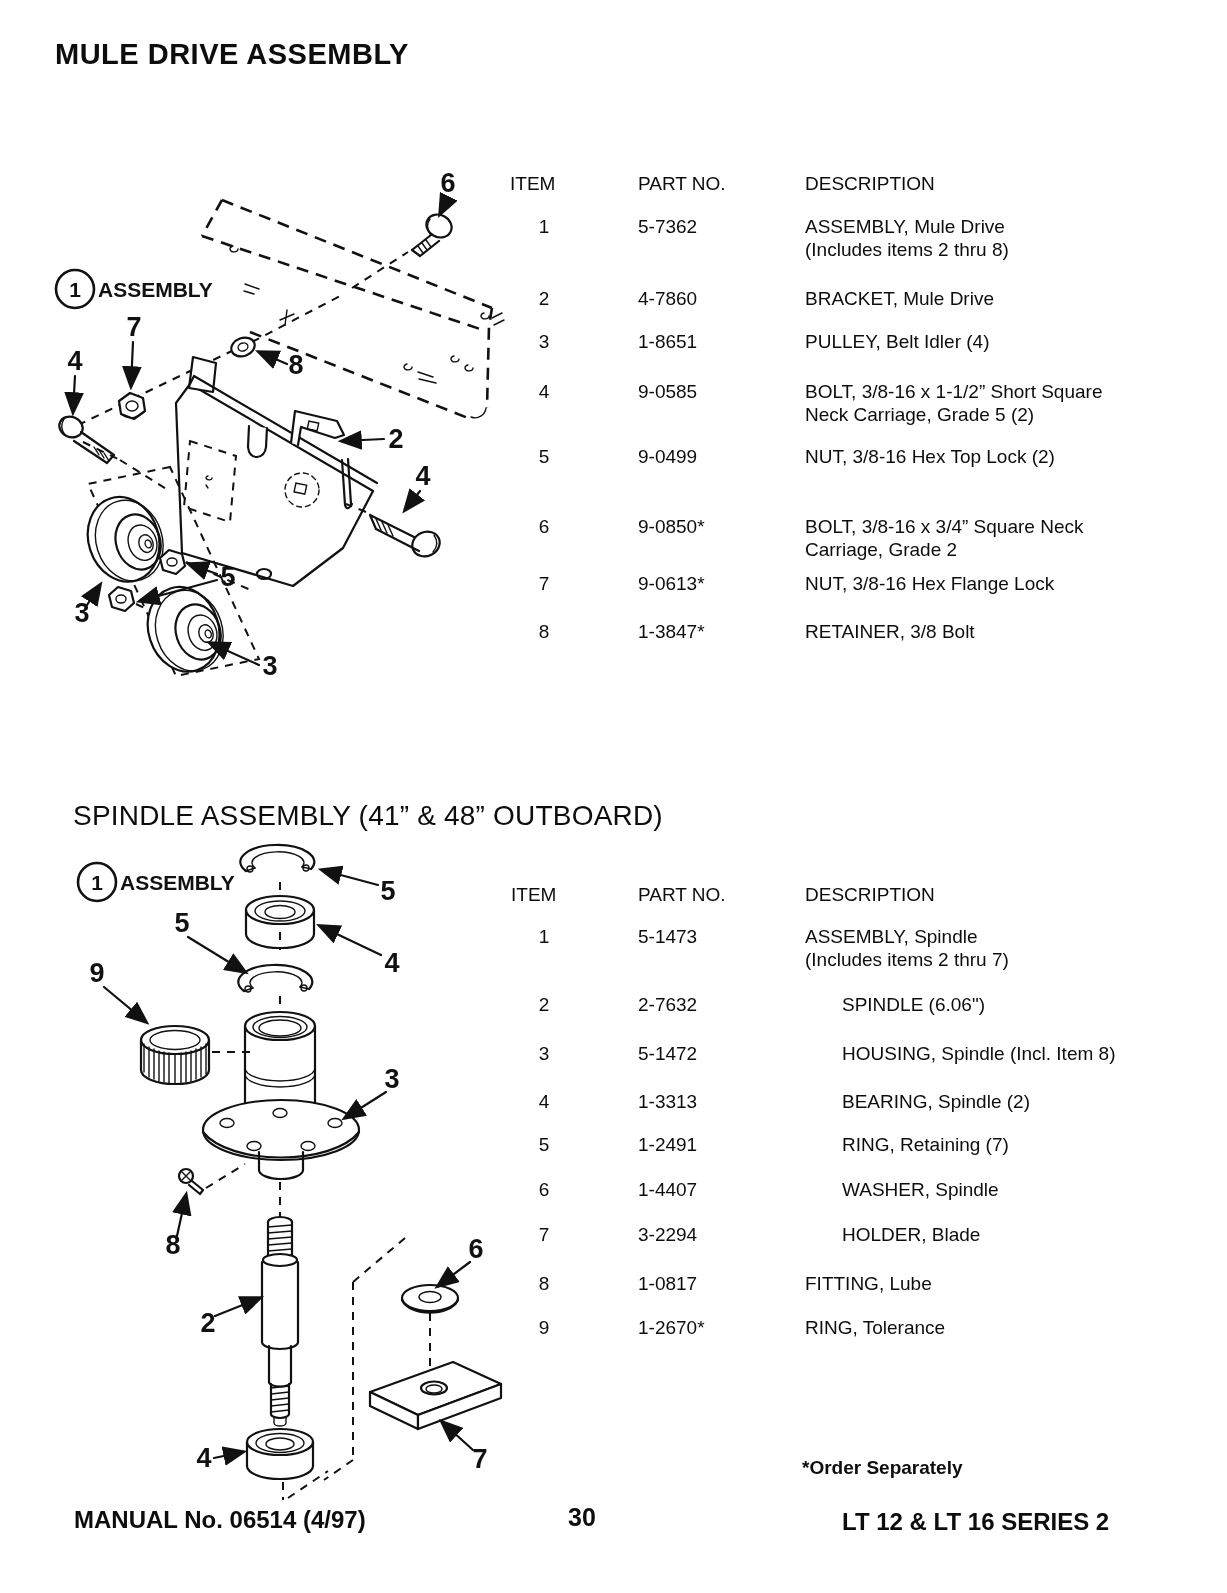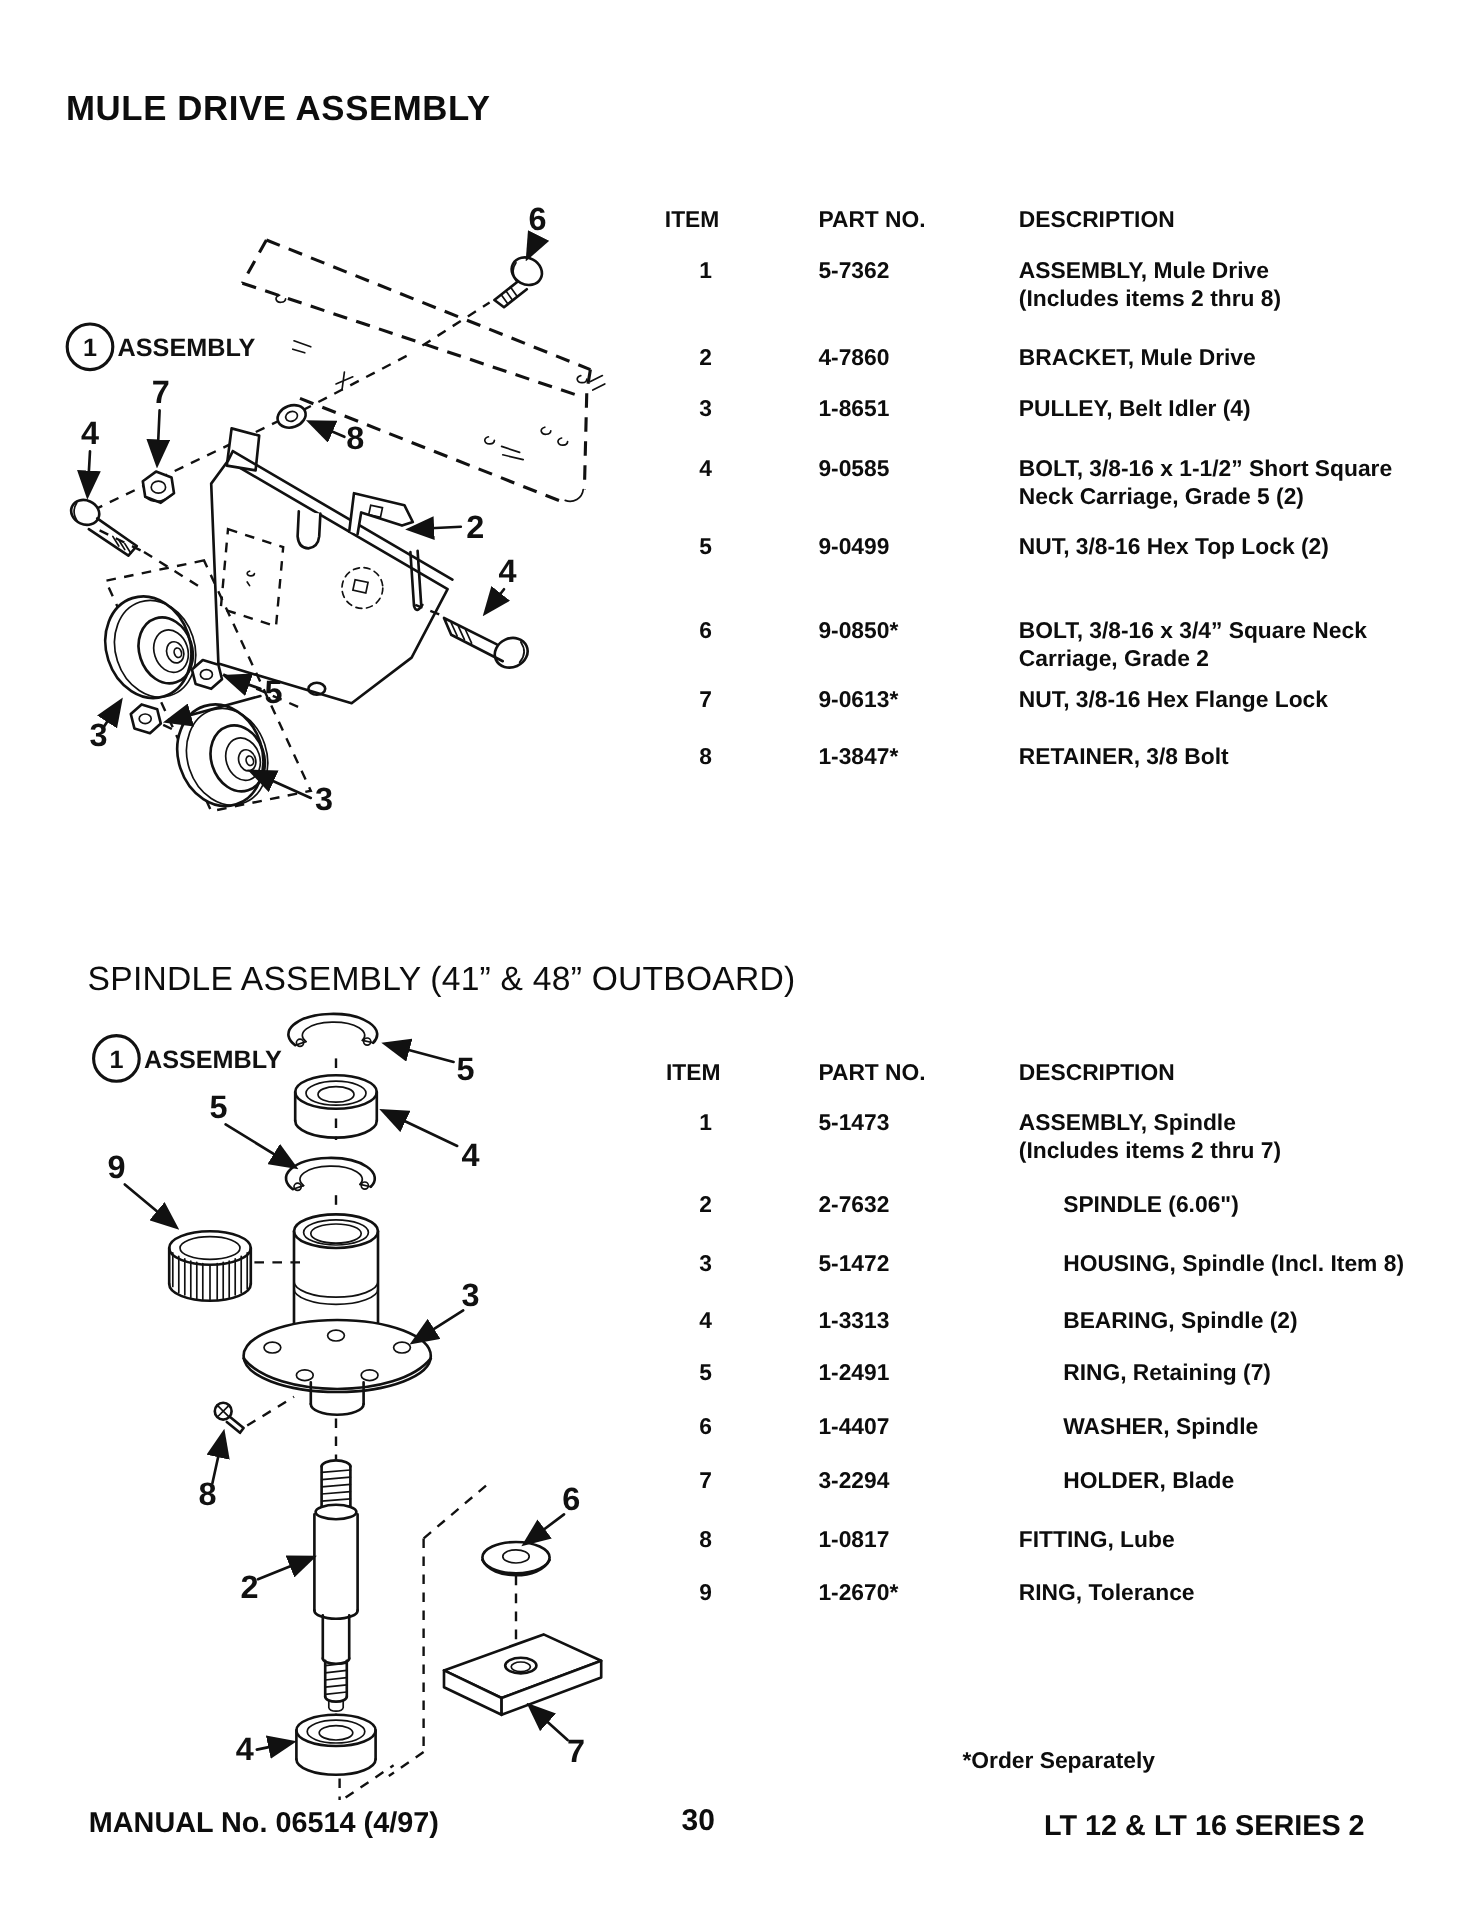--- a/index.html
+++ b/index.html
@@ -1,31 +1,31 @@
 <!DOCTYPE html>
 <html><head>
 <meta charset="utf-8">
 <style>
   * { margin:0; padding:0; box-sizing:border-box; }
   html,body { width:1227px; height:1593px; background:#fff; color:#0d0d0d;
     font-family:"Liberation Sans", sans-serif; position:relative; overflow:hidden; }
   .abs { position:absolute; }
-  .t1 { left:55px; top:38px; font-size:29px; font-weight:bold; letter-spacing:.5px;margin-top:37px; }
+  .t1 { left:55px; top:38px; font-size:29px; font-weight:bold; letter-spacing:.5px; }
   .t2 { left:73px; top:800px; font-size:28px; font-weight:normal; letter-spacing:.2px; }
-  .ptable { position:absolute; font-size:19px; font-weight:bold; line-height:23px;margin-left:44px; }
+  .ptable { position:absolute; font-size:19px; font-weight:normal; line-height:23px; }
   .ptable .hdr, .ptable .row { position:absolute; left:0; width:100%; }
   .cell { position:absolute; top:0; white-space:nowrap; }
   .c-item { left:14px; width:40px; text-align:center; }
   .c-part { left:128px; }
   .c-desc { left:295px; }
   .c-desc.ind { padding-left:37px; }
   .foot { font-weight:bold; white-space:nowrap;text-align:right; }
   .f-order { left:802px; top:1457px; font-size:19px; }
   .f-manual { left:74px; top:1506px; font-size:24px; }
-  .f-series { left:842px; top:1508px; font-size:24px;margin-left:28px; }
+  .f-series { left:842px; top:1508px; font-size:24px; }
   .f-page { left:568px; top:1503px; font-size:25px; }
   svg { position:absolute; overflow:visible; }
   .ln { fill:none; stroke:#111; stroke-width:2.2; stroke-linecap:round; stroke-linejoin:round; }
   .thin { fill:none; stroke:#111; stroke-width:1.4; stroke-linecap:round; }
   .dsh { fill:none; stroke:#111; stroke-width:2.6; stroke-dasharray:12 8; stroke-linecap:butt; }
   .dshf { fill:none; stroke:#111; stroke-width:2; stroke-dasharray:8 7; stroke-linecap:butt; }
   .wfill { fill:#fff; stroke:#111; stroke-width:2.2; stroke-linejoin:round; }
   .co { font:bold 27px "Liberation Sans", sans-serif; fill:#111; }
   .asm { font:bold 21px "Liberation Sans", sans-serif; fill:#111; }
   .cnum { font:bold 21px "Liberation Sans", sans-serif; fill:#111; }

